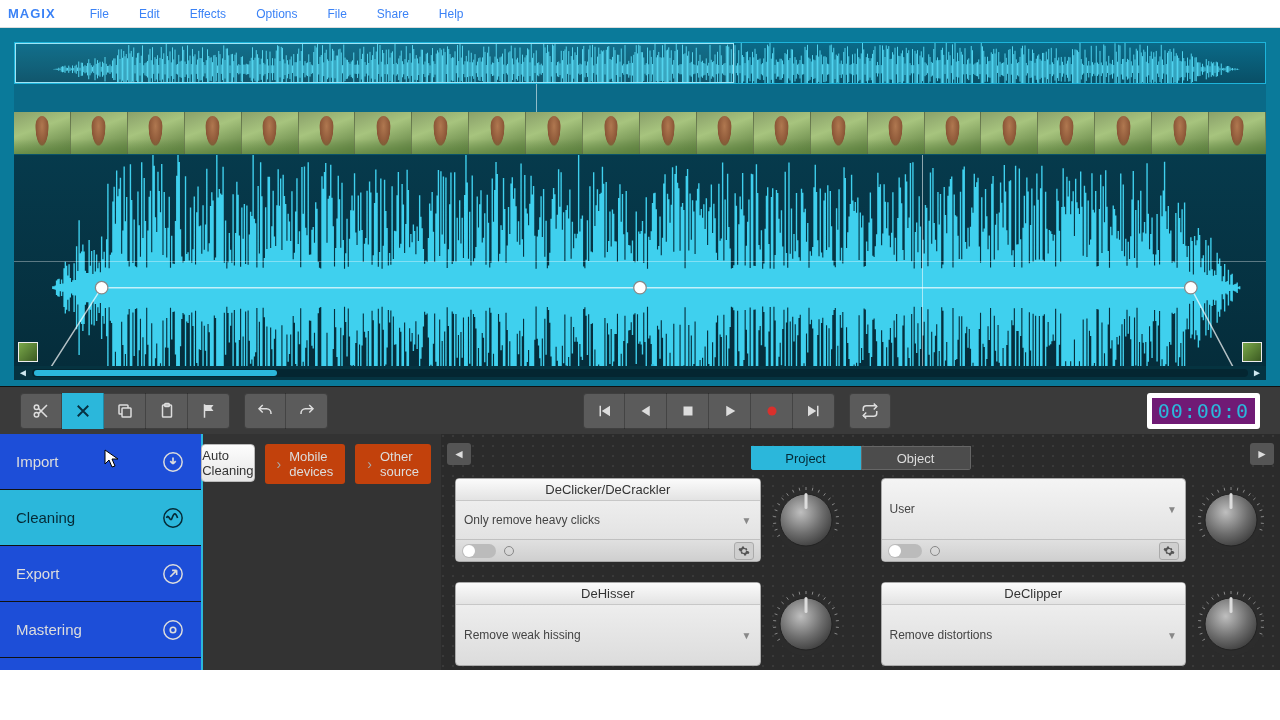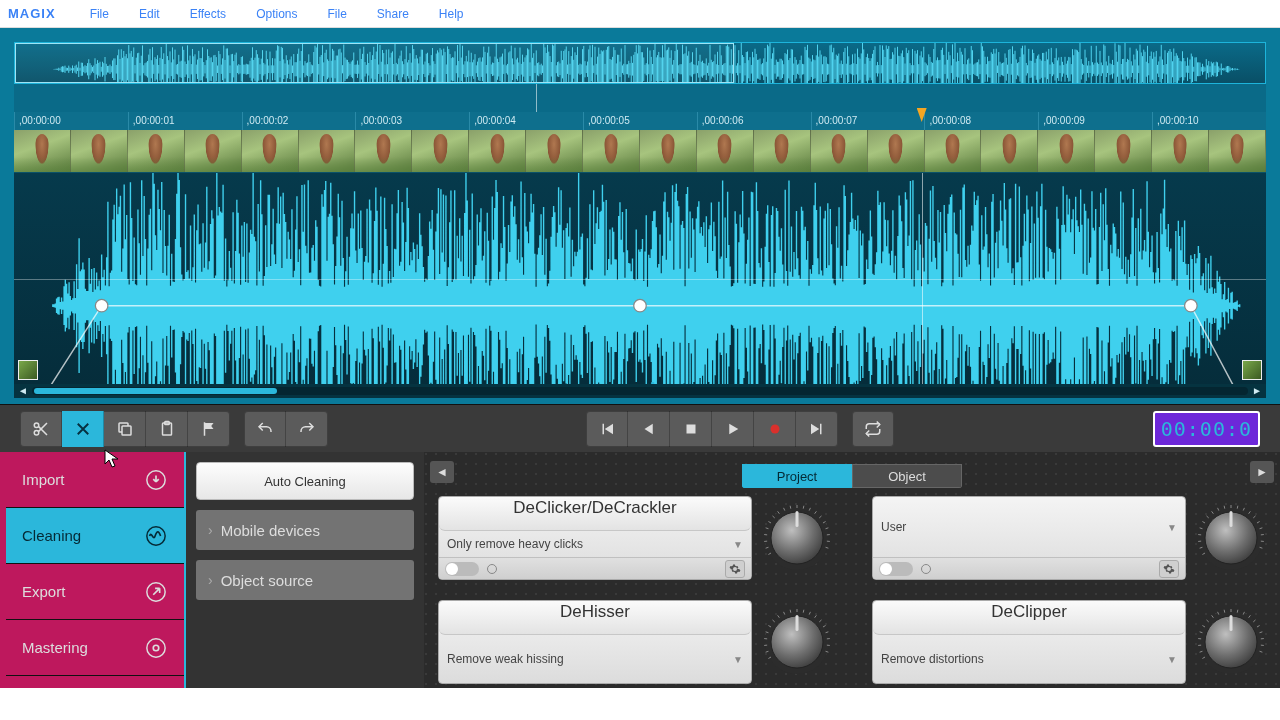--- a/index.html
+++ b/index.html
@@ -41,46 +41,46 @@
 .hscroll .thumb-bar { position: absolute; left: 2px; top: 1px; height: 6px; width: 20%; background: #2bb7db; border-radius: 3px; }
 
 
 .toolbar { height: 48px; background: #3a3a3a; display: flex; align-items: center; padding: 0 20px; gap: 14px; border-top: 1px solid #111; }
 .btn-group { display: flex; background: #5b5b5b; border-radius: 4px; overflow: hidden; box-shadow: inset 0 0 0 1px rgba(0,0,0,.3); }
 .tbtn { width: 42px; height: 36px; display: flex; align-items: center; justify-content: center; color: #ddd; cursor: pointer; border-right: 1px solid rgba(0,0,0,.25); }
 .tbtn:last-child { border-right: none; }
 .tbtn.active { background: #2bb7db; color: #063040; }
 .tbtn svg { width: 18px; height: 18px; }
 .toolbar .spacer { flex: 1; }
-.clock { height: 36px; min-width: 88px; background: #6d28d9; color: #2bb7db; font-family: "Consolas", monospace; font-size: 20px; display: flex; align-items: center; justify-content: flex-end; padding: 0 6px; border: 2px solid #ffffff; border-radius: 3px; letter-spacing: 1px;}
+.clock { height: 36px; min-width: 88px; background: #701a75; color: #2bb7db; font-family: "Consolas", monospace; font-size: 20px; display: flex; align-items: center; justify-content: flex-end; padding: 0 6px; border: 5px solid #ffffff; border-radius: 3px; letter-spacing: 1px;}
 
 
 .lower { display: flex; height: 236px; background: #2a2a2a; }
-.sidebar { width: 186px; background: #be185d; border-right: 2px solid #2bb7db; padding-left: 6px; }
+.sidebar { width: 203px; background: #1d4ed8; border-right: 2px solid #2bb7db; }
 .side-item { height: 56px; display: flex; align-items: center; justify-content: space-between; padding: 0 16px; color: #ddd; font-size: 15px; cursor: pointer; border-bottom: 1px solid #111; }
 .side-item.active { background: #2bb7db; color: #052a36; }
 .side-item .side-icon { width: 24px; height: 24px; display:flex; align-items:center; justify-content:center;}
 .side-item .side-icon svg { width: 22px; height: 22px; stroke: currentColor; }
 
-.options-col { width: 238px; background: #333; padding: 10px; display: flex; flex-direction: column; gap: 10px;}
+.options-col { width: 238px; background: #333; padding: 10px; display: flex; flex-direction: row; gap: 10px; justify-content: flex-end;}
 .auto-btn { height: 38px; background: linear-gradient(#fdfdfd,#e7e7e7); border: 1px solid #bbb; border-radius: 4px; display: flex; align-items:center; justify-content:center; font-size: 13px; color:#333; cursor:pointer;}
-.opt-row { height: 40px; background: #737373; border-radius: 3px; display:flex; align-items:center; padding: 0 12px; color:#ddd; font-size: 15px; cursor:pointer;}
+.opt-row { height: 40px; background: #c2410c; border-radius: 3px; display:flex; align-items:center; padding: 0 12px; color:#ddd; font-size: 13px; cursor:pointer;}
 .opt-row::before { content:"›"; margin-right: 8px; color:#aaa; font-size: 14px;}
 
 .effects-area { flex: 1; background: #2b2b2b; position: relative; padding: 6px 6px 0 6px; overflow: hidden; background-image: radial-gradient(circle at 2px 2px, #3a3a3a 1px, transparent 1px); background-size: 10px 10px;}
 .eff-header { height: 28px; display: flex; align-items: center; justify-content: space-between; margin-bottom: 10px;}
 .arrow-btn { width: 24px; height: 22px; background: #555; color:#ddd; display:flex; align-items:center; justify-content:center; border-radius:3px; cursor:pointer; font-size: 12px;}
 .seg { display: flex; border-radius: 3px; overflow: hidden; margin: 0 auto;}
 .seg .seg-btn { width: 110px; height: 24px; display:flex; align-items:center; justify-content:center; font-size:13px; cursor:pointer; border:1px solid #666; background:#4c4c4c; color:#ddd;margin-top:8px;}
 .seg .seg-btn.active { background:#2bb7db; color:#052a36; border-color:#2bb7db;}
 
 .eff-grid { display: grid; grid-template-columns: 1fr 1fr; gap: 20px 40px; padding: 0 8px;}
 .eff-card { display: flex; align-items: stretch; gap: 10px; }
 .eff-panel { flex:1; background: linear-gradient(#f4f4f4,#dcdcdc); border:1px solid #aaa; border-radius:4px; display:flex; flex-direction:column; overflow:hidden; min-height: 84px;}
-.eff-title { height: 34px; text-align:center; font-size:17px; color:#333; background: linear-gradient(#fbfbfb,#e3e3e3); border-bottom:1px solid #c7c7c7; line-height:22px;border-radius:6px;}
+.eff-title { height: 22px; text-align:center; font-size:13px; color:#333; background: linear-gradient(#fbfbfb,#e3e3e3); border-bottom:1px solid #c7c7c7; line-height:22px;}
 .eff-body { flex:1; display:flex; align-items:center; justify-content:space-between; padding: 4px 8px; font-size:12px; color:#444; cursor:pointer;}
 .eff-body .dd { color:#888; font-size: 10px;}
 .eff-foot { height: 22px; background: linear-gradient(#e0e0e0,#cfcfcf); border-top:1px solid #c0c0c0; display:flex; align-items:center; justify-content:space-between; padding: 0 6px;}
 .eff-foot .toggle { width: 34px; height: 14px; background:#bbb; border-radius:7px; position:relative;}
 .eff-foot .toggle::after { content:""; position:absolute; left:1px; top:1px; width:12px; height:12px; background:#fff; border-radius:50%;}
 .eff-foot .bypass { width:10px; height:10px; border:1.5px solid #888; border-radius:50%;}
 .eff-foot .gear { width:20px; height:18px; background:#cfcfcf; border:1px solid #aaa; border-radius:3px; display:flex; align-items:center; justify-content:center; font-size:11px; color:#555; cursor:pointer;}
 .knob { width: 70px; height: 70px; align-self:center; }
 
 .cursor { position: absolute; width: 16px; height: 20px; pointer-events: none; z-index: 50;}
@@ -105,34 +105,20 @@
     <svg viewBox="0 0 1000 42" preserveAspectRatio="none" id="ov-svg">
         <path d="M0 21L0 21M1 21L1 21M2 21L2 21M3 21L3 21M4 21L4 21M5 21L5 21M6 21L6 21M7 21L7 21M8 21L8 21M9 21L9 21M10 21L10 21M11 21L11 21M12 21L12 21M13 21L13 21M14 21L14 21M15 21L15 21M16 21L16 21M17 21L17 21M18 21L18 21M19 21L19 21M20 21L20 21M21 21L21 21M22 21L22 21M23 21L23 21M24 21L24 21M25 21L25 21M26 21L26 21M27 21L27 21M28 21L28 21M29 21L29 21M30 21L30 21M31 20.85341622873025L31 21.14658377126975M32 20.706502834834872L32 21.293497165165128M33 20.549475369849688L33 21.450524630150312M34 20.600290475644467L34 21.399709524355533M35 19.79014415493832L35 22.20985584506168M36 20.391098745554668L36 21.608901254445332M37 19.028730332030243L37 22.971269667969757M38 18.552603708326565L38 23.447396291673435M39 18.809074007231636L39 23.190925992768364M40 18.10089737277892L40 23.89910262722108M41 19.734111744625636L41 22.265888255374364M42 19.94126895100679L42 22.05873104899321M43 18.1010664395397L43 23.8989335604603M44 19.59183416861901L44 22.40816583138099M45 20.245171698651635L45 21.754828301348365M46 17.945818348613574L46 24.054181651386426M47 19.943876701589026L47 22.056123298410974M48 18.268004635797233L48 23.731995364202767M49 17.36290831151488L49 24.63709168848512M50 19.623457354922763L50 22.376542645077237M51 14.80520092269478L51 27.19479907730522M52 19.85294913841493L52 22.14705086158507M53 15.71057091221018L53 26.28942908778982M54 15.848381247939578L54 26.151618752060422M55 18.708473340746096L55 23.291526659253904M56 17.76251355622388L56 24.23748644377612M57 18.374135612212427L57 23.625864387787573M58 16.076168987925854L58 25.923831012074146M59 12.987000472240258L59 29.012999527759742M60 16.113787513062444L60 25.886212486937556M61 17.782748870152304L61 24.217251129847696M62 19.149768786804007L62 22.850231213195993M63 17.971438837208808L63 24.028561162791192M64 12.224805901867473L64 29.775194098132527M65 16.690996470345276L65 25.309003529654724M66 13.693149806109682L66 28.30685019389032M67 15.94207385328952L67 26.05792614671048M68 14.990489828513077L68 27.009510171486923M69 19.032650064064885L69 22.967349935935115M70 14.985165836482798L70 27.0148341635172M71 16.128791367695506L71 25.871208632304494M72 11.203279997316931L72 30.796720002683067M73 16.661880790845316L73 25.338119209154684M74 18.360585305376333L74 23.639414694623667M75 18.256280168511374L75 23.743719831488626M76 17.242400025573875L76 24.757599974426125M77 18.519700200836198L77 23.480299799163802M78 13.946381758236967L78 28.053618241763033M79 12.341377044613294L79 29.658622955386704M80 12.343818971884046L80 29.656181028115952M81 17.538013397982212L81 24.461986602017788M82 9.80980250125365L82 32.19019749874635M83 5.173905772694109L83 36.82609422730589M84 12.77011606527045L84 29.22988393472955M85 4.9766906227857675L85 37.02330937721423M86 11.818757826473822L86 30.18124217352618M87 6.352022168507318L87 35.64797783149268M88 10.659317615834016L88 31.340682384165984M89 8.814433730209473L89 33.18556626979053M90 12.170568011800619L90 29.82943198819938M91 1.6487280408651657L91 40.351271959134834M92 8.276527610847596L92 33.723472389152406M93 6.32831863113587L93 35.67168136886413M94 11.080674628309447L94 30.919325371690555M95 3.594706294409029L95 38.40529370559097M96 17.646716257696173L96 24.353283742303827M97 11.707053089660652L97 30.292946910339346M98 8.149645550169431L98 33.85035444983057M99 7.7968452748342685L99 34.20315472516573M100 15.913196851585075L100 26.086803148414923M101 10.171235853695835L101 31.828764146304167M102 1.9373513160414575L102 40.06264868395854M103 17.788979576496395L103 24.211020423503605M104 16.13114267520474L104 25.86885732479526M105 15.457698387443461L105 26.54230161255654M106 14.379013193968309L106 27.62098680603169M107 9.293697904323658L107 32.70630209567634M108 4.693160822528956L108 37.30683917747105M109 13.769304730578899L109 28.2306952694211M110 3.34573155932242L110 38.65426844067758M111 17.319056476298265L111 24.680943523701735M112 11.391697726567616L112 30.608302273432386M113 12.820688266600046L113 29.179311733399956M114 9.776857373321766L114 32.22314262667823M115 17.564436799655923L115 24.435563200344077M116 11.893946200922823L116 30.106053799077177M117 3.216023522319581L117 38.78397647768042M118 12.772466292064308L118 29.22753370793569M119 8.233287535873254L119 33.76671246412675M120 16.844980579074885L120 25.155019420925115M121 -5.788765153623519L121 47.788765153623515M122 10.453952257564872L122 31.546047742435128M123 13.755849912337649L123 28.24415008766235M124 6.695130303568311L124 35.30486969643169M125 15.499120105701401L125 26.5008798942986M126 3.500521788599194L126 38.499478211400806M127 13.149232351110665L127 28.850767648889335M128 5.265804327586002L128 36.734195672413996M129 17.307666085543993L129 24.692333914456007M130 16.76390498708997L130 25.23609501291003M131 9.499298601608988L131 32.500701398391016M132 14.824930571653379L132 27.17506942834662M133 14.137677137958079L133 27.86232286204192M134 2.786256635948277L134 39.21374336405172M135 5.521936477189135L135 36.478063522810864M136 14.821333085731524L136 27.178666914268476M137 16.78980084328205L137 25.21019915671795M138 1.8902949710583847L138 40.10970502894162M139 13.937333207250239L139 28.06266679274976M140 10.093508753073191L140 31.90649124692681M141 16.884837568245636L141 25.115162431754364M142 4.7792481942878275L142 37.22075180571217M143 10.628028633853312L143 31.37197136614669M144 9.085830785064585L144 32.91416921493541M145 17.297505229918134L145 24.702494770081866M146 13.223742505522685L146 28.776257494477314M147 6.262725645115031L147 35.73727435488497M148 12.003640517604529L148 29.99635948239547M149 12.153865094972547L149 29.846134905027455M150 3.4698859316647734L150 38.53011406833522M151 15.240569095541188L151 26.75943090445881M152 17.653541425170594L152 24.346458574829406M153 13.72698506870183L153 28.27301493129817M154 5.020741983836103L154 36.9792580161639M155 10.38943475264976L155 31.610565247350237M156 11.780196282607447L156 30.21980371739255M157 11.425899369395625L157 30.574100630604377M158 15.316324598583858L158 26.683675401416142M159 9.852835620383855L159 32.14716437961614M160 9.534260117157643L160 32.46573988284236M161 11.275412671555307L161 30.72458732844469M162 18.00733863251181L162 23.99266136748819M163 6.365984115182551L163 35.63401588481745M164 8.90615593576326L164 33.09384406423674M165 17.284756843642306L165 24.715243156357694M166 12.304380999692661L166 29.69561900030734M167 1.9084116876665398L167 40.09158831233346M168 13.560039018347716L168 28.439960981652284M169 4.455489369185365L169 37.544510630814635M170 4.3140774132028525L170 37.68592258679715M171 9.839425122143084L171 32.16057487785692M172 17.907662720336187L172 24.092337279663813M173 8.98417098084474L173 33.01582901915526M174 8.697690923372532L174 33.302309076627466M175 14.481558719760624L175 27.518441280239376M176 9.361224747875509L176 32.63877525212449M177 7.704957129914348L177 34.29504287008565M178 17.944923691839016L178 24.055076308160984M179 16.906405040921996L179 25.093594959078004M180 17.600357920199208L180 24.399642079800792M181 11.18057860402809L181 30.819421395971908M182 10.613519091570081L182 31.386480908429917M183 17.27323873094748L183 24.72676126905252M184 17.353946970255322L184 24.646053029744678M185 16.60393083667691L185 25.39606916332309M186 17.01482776002901L186 24.98517223997099M187 17.136047030087965L187 24.863952969912035M188 14.27086263365404L188 27.72913736634596M189 11.826502964802208L189 30.17349703519779M190 3.4187930543750156L190 38.581206945624984M191 13.557576560671219L191 28.44242343932878M192 11.742372666095523L192 30.257627333904477M193 5.703723639186077L193 36.29627636081392M194 8.989562510968065L194 33.010437489031936M195 11.820213538740097L195 30.1797864612599M196 17.078165599175918L196 24.921834400824082M197 12.527204390244513L197 29.472795609755487M198 5.729166762075726L198 36.27083323792427M199 15.895333522268777L199 26.10466647773122M200 17.121633515249762L200 24.878366484750238M201 6.1970480124674765L201 35.80295198753252M202 12.894905658272448L202 29.10509434172755M203 18.007481688762624L203 23.992518311237376M204 6.846380527841976L204 35.15361947215803M205 17.837851337400643L205 24.162148662599357M206 12.12146263610475L206 29.878537363895248M207 17.924362968843923L207 24.075637031156077M208 12.366913282999324L208 29.633086717000676M209 6.020100095537906L209 35.979899904462094M210 1.7960871523729907L210 40.20391284762701M211 2.5648573333243263L211 39.435142666675674M212 14.439540428347465L212 27.560459571652537M213 3.0928416457747723L213 38.90715835422523M214 3.9119138887279163L214 38.088086111272084M215 13.1299608748149L215 28.8700391251851M216 16.31279752764177L216 25.68720247235823M217 9.78797116391525L217 32.21202883608475M218 13.75516317823244L218 28.24483682176756M219 17.250077311392364L219 24.749922688607636M220 13.184470454530622L220 28.815529545469378M221 10.76717075589306L221 31.232829244106938M222 17.99564797667468L222 24.00435202332532M223 8.84832193297246L223 33.15167806702754M224 15.34816660857657L224 26.65183339142343M225 15.354696951421664L225 26.645303048578334M226 8.637741661888949L226 33.36225833811105M227 4.4687686029303855L227 37.53123139706962M228 14.227872232905778L228 27.772127767094222M229 6.412873928512614L229 35.58712607148739M230 0.5769714635091177L230 41.42302853649088M231 17.914938516781838L231 24.085061483218162M232 14.547316931192846L232 27.452683068807154M233 16.10476544503171L233 25.89523455496829M234 15.54486556718976L234 26.45513443281024M235 9.070020016277438L235 32.92997998372256M236 15.15882338411231L236 26.84117661588769M237 17.238434698558887L237 24.761565301441113M238 17.8345131387576L238 24.1654868612424M239 7.22498928832778L239 34.77501071167222M240 2.159875948446061L240 39.84012405155394M241 3.583418914799502L241 38.4165810852005M242 -0.9967189238828702L242 42.99671892388287M243 16.812189493311898L243 25.187810506688102M244 11.029904471335673L244 30.970095528664327M245 9.602636708677073L245 32.397363291322925M246 1.7489357780789945L246 40.251064221921006M247 15.512001845598139L247 26.48799815440186M248 7.85346513435244L248 34.14653486564756M249 5.381221128278414L249 36.61877887172159M250 13.05255718478005L250 28.94744281521995M251 14.28405515563059L251 27.71594484436941M252 -9.169208976470344L252 51.169208976470344M253 14.218118920044198L253 27.781881079955802M254 4.724967429959044L254 37.275032570040956M255 6.131285986984134L255 35.86871401301587M256 13.751591748355075L256 28.248408251644925M257 10.04925351191486L257 31.95074648808514M258 10.000491178809675L258 31.999508821190325M259 5.113964147054206L259 36.886035852945795M260 4.5886834745351095L260 37.41131652546489M261 7.605788745688638L261 34.39421125431136M262 17.72228556663864L262 24.27771443336136M263 1.2419592683458909L263 40.758040731654106M264 11.666567296141189L264 30.33343270385881M265 13.216261107077685L265 28.783738892922315M266 13.509632417777883L266 28.490367582222117M267 15.318425404648652L267 26.68157459535135M268 16.586784504145896L268 25.413215495854104M269 14.832764702600256L269 27.167235297399742M270 13.836840946517015L270 28.163159053482985M271 7.59396839837223L271 34.406031601627774M272 17.4677341821583L272 24.5322658178417M273 17.215027350321474L273 24.784972649678526M274 14.028872224830693L274 27.971127775169307M275 17.387884398761624L275 24.612115601238376M276 4.482582993736898L276 37.5174170062631M277 12.79363906084837L277 29.20636093915163M278 8.656856009792493L278 33.34314399020751M279 3.008017591528297L279 38.9919824084717M280 15.240195942996516L280 26.759804057003485M281 17.508064486477014L281 24.491935513522986M282 8.573081790440927L282 33.426918209559076M283 15.994358888083212L283 26.005641111916788M284 7.079202152691902L284 34.920797847308094M285 13.599447476534053L285 28.400552523465947M286 9.7394853246118L286 32.2605146753882M287 3.0858689672146014L287 38.9141310327854M288 12.911810360415375L288 29.088189639584627M289 6.836941167728815L289 35.16305883227118M290 -10.182073841226394L290 52.1820738412264M291 17.20326326861833L291 24.79673673138167M292 1.5536338998329597L292 40.44636610016704M293 14.995100656602908L293 27.004899343397092M294 5.6111488413933905L294 36.38885115860661M295 8.049639433346252L295 33.95036056665375M296 17.19436716032143L296 24.80563283967857M297 5.321863885456825L297 36.67813611454318M298 16.937175548399207L298 25.062824451600793M299 5.1494365395971755L299 36.850563460402824M300 11.628585883333585L300 30.371414116666415M301 7.801216158009671L301 34.19878384199033M302 6.687211137715385L302 35.31278886228461M303 16.768970220460755L303 25.231029779539245M304 0.11796936228472887L304 41.882030637715275M305 15.864662991081023L305 26.135337008918977M306 16.931577718881897L306 25.068422281118103M307 12.344472819492522L307 29.655527180507477M308 10.13533216377142L308 31.86466783622858M309 6.065439820615817L309 35.934560179384185M310 14.570088081429454L310 27.429911918570546M311 16.958007705224052L311 25.041992294775948M312 12.88773875380046L312 29.112261246199537M313 2.517840634868339L313 39.482159365131665M314 15.53517456346895L314 26.46482543653105M315 13.570341611090555L315 28.429658388909445M316 8.175318943744182L316 33.82468105625582M317 15.684267980165853L317 26.315732019834147M318 1.6545383466954746L318 40.345461653304525M319 4.78299595745624L319 37.21700404254376M320 12.532883296147064L320 29.467116703852938M321 9.671366467292774L321 32.32863353270723M322 12.355475615881975L322 29.644524384118025M323 16.342837666266753L323 25.657162333733247M324 10.943553823010227L324 31.056446176989773M325 5.287209186037179L325 36.71279081396282M326 5.4025810571791695L326 36.59741894282083M327 17.17961587740191L327 24.82038412259809M328 14.833663416163123L328 27.166336583836877M329 8.568294205787945L329 33.43170579421206M330 7.797349629548538L330 34.202650370451465M331 16.121015424543494L331 25.878984575456506M332 17.869192641709276L332 24.130807358290724M333 9.657887725445942L333 32.342112274554054M334 4.020480442391634L334 37.97951955760837M335 14.586425219586719L335 27.41357478041328M336 16.68872333814089L336 25.31127666185911M337 8.47970568920395L337 33.52029431079605M338 5.893812822077447L338 36.10618717792255M339 7.513507998551583L339 34.48649200144842M340 4.142926991774168L340 37.85707300822583M341 5.352257166706851L341 36.64774283329315M342 9.906904818306009L342 32.09309518169399M343 4.4953180537651996L343 37.5046819462348M344 7.253071549543842L344 34.74692845045616M345 17.167733184861827L345 24.832266815138173M346 2.689589085498273L346 39.31041091450173M347 4.83365590800549L347 37.16634409199451M348 8.852420605777588L348 33.14757939422241M349 12.088722482565418L349 29.911277517434584M350 11.320732532246497L350 30.679267467753505M351 11.656172828859763L351 30.343827171140237M352 6.668268818216431L352 35.33173118178357M353 17.800675876834774L353 24.199324123165226M354 1.6072923878880516L354 40.39270761211195M355 14.406360950141014L355 27.593639049858986M356 -3.811970149016137L356 45.81197014901613M357 11.649843838833094L357 30.350156161166908M358 2.140149822430814L358 39.859850177569186M359 17.203637345595357L359 24.796362654404643M360 14.618393798898285L360 27.381606201101715M361 10.313610967066625L361 31.686389032933377M362 14.77215968494967L362 27.22784031505033M363 5.999509763494357L363 36.00049023650564M364 15.345701365728623L364 26.654298634271377M365 7.806595113587809L365 34.19340488641219M366 15.432403445597572L366 26.567596554402428M367 13.318506633895195L367 28.681493366104803M368 8.908120477495679L368 33.09187952250432M369 17.85666859367471L369 24.14333140632529M370 14.8882456880004L370 27.1117543119996M371 12.13700321240082L371 29.86299678759918M372 11.552466443698684L372 30.447533556301316M373 14.862519309234813L373 27.137480690765187M374 11.51402586225004L374 30.48597413774996M375 2.8844393715406262L375 39.11556062845938M376 7.1331363340345L376 34.8668636659655M377 17.571433232118967L377 24.428566767881033M378 7.740826199804911L378 34.259173800195086M379 2.8792852051264397L379 39.120714794873564M380 10.734074958958578L380 31.26592504104142M381 17.1438513055378L381 24.8561486944622M382 15.593670429993645L382 26.406329570006356M383 15.968894259895325L383 26.031105740104675M384 10.878630437239725L384 31.121369562760275M385 -9.715786473380302L385 51.715786473380305M386 12.570417172314286L386 29.429582827685714M387 15.214171112805442L387 26.78582888719456M388 11.535522758450595L388 30.464477241549403M389 10.808142489479257L389 31.19185751052074M390 8.44809168212476L390 33.55190831787524M391 17.27177311166183L391 24.72822688833817M392 4.681005351167158L392 37.31899464883284M393 17.84590446983727L393 24.15409553016273M394 16.721545108932872L394 25.278454891067128M395 7.5283937939285295L395 34.47160620607147M396 6.6151914812520545L396 35.384808518747946M397 2.055784804937602L397 39.9442151950624M398 12.347847535322005L398 29.652152464677997M399 17.131852702171926L399 24.868147297828074M400 3.8064196225455333L400 38.19358037745447M401 13.149515623764426L401 28.850484376235574M402 11.845811252191693L402 30.154188747808305M403 15.55418485420266L403 26.44581514579734M404 3.6269187170733517L404 38.37308128292665M405 16.69469559077275L405 25.30530440922725M406 9.329923292326118L406 32.670076707673886M407 15.076280583789245L407 26.923719416210755M408 11.51432874961801L408 30.48567125038199M409 9.803319274002696L409 32.196680725997304M410 4.270885751558904L410 37.72911424844109M411 5.180633577284732L411 36.81936642271527M412 15.480986921475065L412 26.519013078524935M413 -10.495299287304988L413 52.49529928730499M414 11.833239997075902L414 30.1667600029241M415 8.149812310342382L415 33.850187689657616M416 17.989783315962903L416 24.010216684037097M417 5.933496063953369L417 36.06650393604663M418 16.072024236571426L418 25.927975763428574M419 15.423714150865926L419 26.576285849134074M420 17.461242252922638L420 24.538757747077362M421 16.52989579663821L421 25.47010420336179M422 17.955691900893264L422 24.044308099106736M423 -0.7377297563945184L423 42.737729756394515M424 3.5140114209407756L424 38.485988579059224M425 7.977705414554595L425 34.02229458544541M426 1.5127062283586987L426 40.487293771641305M427 6.918230763080301L427 35.0817692369197M428 10.456774944978264L428 31.543225055021736M429 15.177467164636196L429 26.822532835363802M430 1.236492495612449L430 40.76350750438755M431 2.1008668203536445L431 39.899133179646356M432 -5.741813804739053L432 47.74181380473905M433 17.82759352671897L433 24.17240647328103M434 15.25536143795442L434 26.74463856204558M435 14.772386539797399L435 27.2276134602026M436 16.301681376476097L436 25.698318623523903M437 6.24362182740936L437 35.756378172590644M438 13.675328914398973L438 28.324671085601025M439 6.407679949455508L439 35.592320050544494M440 5.134008820287498L440 36.8659911797125M441 2.799343848062499L441 39.2006561519375M442 17.255514884737032L442 24.744485115262968M443 6.485878948187439L443 35.51412105181256M444 16.608927212173302L444 25.391072787826698M445 10.447521894215514L445 31.552478105784488M446 3.44215493089823L446 38.557845069101774M447 13.44175366733856L447 28.55824633266144M448 7.467519329348939L448 34.53248067065106M449 9.604565484517625L449 32.39543451548238M450 3.0856854655178267L450 38.91431453448217M451 17.488708244152363L451 24.511291755847637M452 16.500016283018326L452 25.499983716981674M453 17.095629628612237L453 24.904370371387763M454 4.90332902160457L454 37.09667097839543M455 2.3373413024907492L455 39.66265869750925M456 14.530543622774111L456 27.46945637722589M457 17.9805160100938L457 24.0194839899062M458 14.87084411849882L458 27.12915588150118M459 5.12106042945428L459 36.87893957054572M460 1.8727340803980752L460 40.127265919601925M461 11.394283278796326L461 30.605716721203674M462 1.4653661248127818L462 40.53463387518722M463 17.904356424842724L463 24.095643575157276M464 3.02363207930588L464 38.976367920694116M465 16.650543559430275L465 25.349456440569725M466 10.9012145812955L466 31.0987854187045M467 3.6449285785414105L467 38.35507142145859M468 8.714473949842958L468 33.285526050157046M469 5.869848493426618L469 36.130151506573384M470 6.732642860163526L470 35.26735713983648M471 5.867398968548692L471 36.13260103145131M472 16.73965037533943L472 25.26034962466057M473 5.443335911066548L473 36.55666408893345M474 3.054849790473064L474 38.945150209526936M475 2.4893509069012154L475 39.510649093098785M476 12.791767437493919L476 29.208232562506083M477 13.412411349211471L477 28.58758865078853M478 11.110174200789999L478 30.88982579921M479 3.3671107601566916L479 38.63288923984331M480 5.700637176340699L480 36.2993628236593M481 16.326669083039352L481 25.673330916960648M482 9.364136844162736L482 32.635863155837264M483 9.48898103111646L483 32.51101896888354M484 14.878268108062528L484 27.121731891937472M485 4.403060937603829L485 37.596939062396174M486 17.905461282620447L486 24.094538717379553M487 16.63427046817985L487 25.36572953182015M488 1.6564125372843215L488 40.343587462715675M489 17.071294254045473L489 24.928705745954527M490 16.946756117439378L490 25.053243882560622M491 14.252054718078266L491 27.747945281921734M492 16.095128451737626L492 25.904871548262374M493 10.620228622135771L493 31.37977137786423M494 15.899422992060268L494 26.100577007939734M495 9.475434842490333L495 32.52456515750967M496 7.235373184116879L496 34.76462681588312M497 1.7457537938870047L497 40.254246206112995M498 8.322723288878393L498 33.67727671112161M499 1.3828219660032524L499 40.61717803399675M500 2.17848030859707L500 39.821519691402926M501 7.321249412053364L501 34.67875058794664M502 7.350631875618518L502 34.64936812438148M503 11.568039529119297L503 30.431960470880703M504 17.410420238413817L504 24.589579761586183M505 16.146253165108888L505 25.853746834891112M506 3.628010372075739L506 38.371989627924265M507 17.05907136266098L507 24.94092863733902M508 5.97943507169928L508 36.02056492830072M509 11.122917619157818L509 30.877082380842182M510 16.78660936646462L510 25.21339063353538M511 5.565593317141861L511 36.43440668285814M512 0.24223906555313945L512 41.757760934446864M513 11.484781905451525L513 30.515218094548473M514 9.714496682843464L514 32.28550331715654M515 7.141152926581293L515 34.85884707341871M516 11.3996057400332L516 30.600394259966798M517 11.698027988200245L517 30.301972011799755M518 1.751930455456698L518 40.2480695445433M519 11.47841392027774L519 30.521586079722262M520 -3.8649880215515395L520 45.86498802155154M521 5.890140167184654L521 36.109859832815346M522 5.329817240915219L522 36.67018275908478M523 3.4861174992910833L523 38.51388250070892M524 11.897530407581895L524 30.102469592418103M525 5.80121872207852L525 36.19878127792148M526 17.333008993234774L526 24.666991006765226M527 13.630721455257975L527 28.369278544742023M528 6.455617270453427L528 35.54438272954657M529 -1.332045977930136L529 43.332045977930136M530 5.404698942267334L530 36.59530105773267M531 17.78091432778843L531 24.21908567221157M532 16.989028123725756L532 25.010971876274244M533 16.946656422384347L533 25.053343577615653M534 1.3705921117347444L534 40.629407888265256M535 8.962270464069263L535 33.03772953593074M536 8.238602686934264L536 33.761397313065736M537 2.675372228694151L537 39.32462777130585M538 10.146413120402588L538 31.85358687959741M539 6.618467387407183L539 35.38153261259282M540 16.056662440764207L540 25.943337559235793M541 15.079053357518095L541 26.920946642481905M542 7.38457675536686L542 34.61542324463314M543 17.034516449599224L543 24.965483550400776M544 17.509655855365203L544 24.490344144634797M545 3.8073267032056037L545 38.192673296794396M546 17.88042247291266L546 24.11957752708734M547 14.327686591658011L547 27.67231340834199M548 9.405851992216352L548 32.594148007783645M549 15.07199419732012L549 26.92800580267988M550 14.156615972537212L550 27.84338402746279M551 15.999442935774235L551 26.000557064225767M552 16.528066018100095L552 25.471933981899905M553 12.303058180764998L553 29.696941819235M554 17.979701386626722L554 24.020298613373278M555 15.830584824173297L555 26.169415175826703M556 1.477016196662234L556 40.522983803337766M557 13.401221924889056L557 28.598778075110943M558 15.266784977323397L558 26.733215022676603M559 14.506793220598926L559 27.493206779401074M560 9.15876975916929L560 32.84123024083071M561 17.022184926319234L561 24.977815073680766M562 7.033754183579676L562 34.966245816420326M563 17.58260603416495L563 24.41739396583505M564 1.736581388477994L564 40.263418611522006M565 9.858900603329962L565 32.141099396670036M566 17.595395425792322L566 24.404604574207678M567 16.574721502387174L567 25.425278497612826M568 16.03414261213761L568 25.96585738786239M569 2.4563827719502953L569 39.543617228049705M570 1.3231582982921672L570 40.67684170170783M571 2.89695494514104L571 39.10304505485896M572 17.854057478262582L572 24.145942521737418M573 4.979319506370384L573 37.02068049362961M574 17.43042359037812L574 24.56957640962188M575 8.042952939867021L575 33.95704706013298M576 1.720854488620784L576 40.27914551137921M577 18.002600294048694L577 23.997399705951306M578 16.163147892297683L578 25.836852107702317M579 5.734955567603215L579 36.265044432396785M580 17.819007574282676L580 24.180992425717324M581 -7.844214769918814L581 49.844214769918814M582 9.638141934799473L582 32.36185806520053M583 11.190688388853783L583 30.809311611146217M584 16.07637546036411L584 25.92362453963589M585 7.221243710317271L585 34.77875628968273M586 6.758093701928923L586 35.24190629807108M587 13.771226043783688L587 28.228773956216312M588 11.322867077341325L588 30.677132922658675M589 17.528411256416284L589 24.471588743583716M590 7.082276006154268L590 34.91772399384573M591 11.45579106841333L591 30.54420893158667M592 4.60229050278528L592 37.39770949721472M593 8.738320137959724L593 33.261679862040275M594 13.524097623982943L594 28.475902376017057M595 13.296579500533316L595 28.703420499466684M596 12.461142389527705L596 29.538857610472295M597 16.997414961665374L597 25.002585038334626M598 16.106869007400512L598 25.893130992599488M599 12.326270706310826L599 29.673729293689174M600 4.0743297322652765L600 37.92567026773472M601 15.030437214793643L601 26.969562785206357M602 1.3713447780772938L602 40.628655221922706M603 2.5900072418249493L603 39.40999275817505M604 -8.617927363246686L604 50.617927363246686M605 12.530699262367284L605 29.469300737632715M606 8.196979255473249L606 33.80302074452675M607 3.6412906425256786L607 38.358709357474325M608 17.51233340306901L608 24.48766659693099M609 13.282792700915682L609 28.71720729908432M610 15.040811556302817L610 26.959188443697183M611 15.07779308089433L611 26.92220691910567M612 12.584658593041858L612 29.41534140695814M613 12.661963133830174L613 29.338036866169826M614 13.966542191659638L614 28.033457808340362M615 16.9849769946578L615 25.0150230053422M616 8.065181525750832L616 33.93481847424917M617 8.94690010714039L617 33.053099892859606M618 5.210927574276866L618 36.789072425723134M619 13.67436330818023L619 28.32563669181977M620 12.011968026096042L620 29.988031973903958M621 4.919532264044388L621 37.08046773595561M622 5.205968285641646L622 36.794031714358354M623 16.42860042612199L623 25.57139957387801M624 11.284421227644069L624 30.715578772355933M625 13.468821771175001L625 28.531178228825M626 17.31318586707573L626 24.68681413292427M627 16.52968055570044L627 25.47031944429956M628 13.590997471966528L628 28.409002528033472M629 10.0930331933083L629 31.9069668066917M630 16.699406103644815L630 25.300593896355185M631 16.97389162307458L631 25.02610837692542M632 3.0721048950801055L632 38.9278951049199M633 5.6686097464648295L633 36.33139025353517M634 1.5097014385321188L634 40.49029856146788M635 11.645925163785169L635 30.35407483621483M636 12.560239454635301L636 29.4397605453647M637 14.810149202971875L637 27.189850797028125M638 9.65227010024559L638 32.34772989975441M639 13.253218294401279L639 28.74678170559872M640 13.777949056260997L640 28.222050943739003M641 9.85060089051466L641 32.149399109485344M642 1.2281972964841827L642 40.77180270351582M643 10.904461624720204L643 31.095538375279794M644 5.896960607484022L644 36.10303939251598M645 9.305689928991724L645 32.694310071008275M646 16.981317915081824L646 25.018682084918176M647 10.751326410663914L647 31.248673589336086M648 10.591352057724635L648 31.408647942275365M649 11.340090145225453L649 30.659909854774547M650 16.583157404641547L650 25.416842595358453M651 16.95999624890048L651 25.04000375109952M652 1.8906685590781258L652 40.10933144092188M653 1.2702291113241735L653 40.72977088867583M654 7.414427560359897L654 34.5855724396401M655 3.841785856038925L655 38.158214143961075M656 13.227976063218335L656 28.772023936781665M657 9.292077068187893L657 32.70792293181211M658 10.241244652800951L658 31.75875534719905M659 8.424406747980184L659 33.575593252019814M660 16.446171524375362L660 25.553828475624638M661 14.027654871581525L661 27.972345128418475M662 16.874017752954376L662 25.125982247045624M663 7.1281892453558235L663 34.87181075464417M664 3.956933604819838L664 38.04306639518016M665 16.552670191593815L665 25.447329808406185M666 2.6697584642772547L666 39.33024153572275M667 10.65484614134086L667 31.34515385865914M668 17.595876273004674L668 24.404123726995326M669 16.947453922275557L669 25.052546077724443M670 9.072465402741287L670 32.92753459725871M671 16.231828419193487L671 25.768171580806513M672 8.478878405525306L672 33.52112159447469M673 16.798849999509947L673 25.201150000490053M674 4.456386709337984L674 37.543613290662016M675 11.312345297224798L675 30.687654702775202M676 12.519484725614344L676 29.480515274385656M677 8.327545566703316L677 33.672454433296686M678 -10.710927674974354L678 52.71092767497436M679 5.103318033392034L679 36.896681966607964M680 16.637338300523993L680 25.362661699476007M681 11.30593886625937L681 30.694061133740632M682 8.586286013786413L682 33.41371398621359M683 12.026683341884393L683 29.973316658115607M684 14.319847014163853L684 27.680152985836145M685 12.183020663766998L685 29.816979336233004M686 8.660809577552504L686 33.339190422447494M687 5.602181498306303L687 36.3978185016937M688 2.64637518606893L688 39.35362481393107M689 17.836020458908344L689 24.163979541091656M690 15.15155844280044L690 26.84844155719956M691 17.5877648059552L691 24.4122351940448M692 1.6586615005540004L692 40.341338499445996M693 17.698729018806354L693 24.301270981193646M694 1.9701972215762886L694 40.029802778423715M695 5.423226932636336L695 36.57677306736366M696 11.207377277171929L696 30.79262272282807M697 1.93268444685841L697 40.06731555314159M698 4.684223225043951L698 37.31577677495605M699 2.465645114585346L699 39.53435488541466M700 12.911237531287183L700 29.088762468712815M701 12.642262503011905L701 29.357737496988094M702 7.357422850531011L702 34.64257714946899M703 9.239848999767103L703 32.760151000232895M704 3.7686732250704793L704 38.23132677492952M705 16.92226646561187L705 25.07773353438813M706 3.021060539502791L706 38.97893946049721M707 10.23445723656993L707 31.76554276343007M708 10.52569812944451L708 31.47430187055549M709 8.286668415904577L709 33.71333158409542M710 5.9420581051971695L710 36.05794189480283M711 11.28513564022217L711 30.714864359777827M712 16.40638111143768L712 25.59361888856232M713 3.8552015594143896L713 38.14479844058561M714 8.070862182217613L714 33.92913781778239M715 5.820486087558981L715 36.17951391244102M716 16.135235514702927L716 25.864764485297073M717 17.686072424281317L717 24.313927575718683M718 4.830624709127125L718 37.16937529087288M719 17.72088588835652L719 24.27911411164348M720 6.222599356134374L720 35.777400643865626M721 8.511460835561357L721 33.48853916443864M722 5.675107557253302L722 36.3248924427467M723 16.90962176706825L723 25.09037823293175M724 10.054173572224114L724 31.945826427775884M725 6.642254284156824L725 35.35774571584318M726 11.504331745442634L726 30.495668254557366M727 2.960967770166924L727 39.039032229833076M728 15.445363609754867L728 26.554636390245133M729 16.452381452565874L729 25.547618547434126M730 17.796633420239413L730 24.203366579760587M731 9.05175625139073L731 32.94824374860927M732 11.16877948714114L732 30.83122051285886M733 15.091145641262603L733 26.908854358737397M734 15.871344265857257L734 26.128655734142743M735 4.777284982448609L735 37.222715017551394M736 -8.039985247420486L736 50.03998524742049M737 13.82466734542782L737 28.17533265457218M738 11.491603154998144L738 30.508396845001855M739 13.75694863366423L739 28.24305136633577M740 13.548830397541867L740 28.451169602458133M741 5.5356710610904045L741 36.464328938909595M742 3.763953300083706L742 38.236046699916294M743 9.50510096664448L743 32.49489903335552M744 17.259748066003056L744 24.740251933996944M745 -5.388553927949193L745 47.38855392794919M746 13.442730997097119L746 28.55726900290288M747 7.0277709488022975L747 34.9722290511977M748 9.798044107869039L748 32.20195589213096M749 17.899556881726635L749 24.100443118273365M750 1.085523067815945L750 40.91447693218406M751 12.730494559111447L751 29.26950544088855M752 -7.087296797264408L752 49.08729679726441M753 14.890675009908458L753 27.109324990091544M754 7.782552836096219L754 34.217447163903785M755 14.38920558419768L755 27.61079441580232M756 3.8767693070553904L756 38.12323069294461M757 7.015802221934511L757 34.98419777806549M758 9.284458206651323L758 32.71554179334868M759 16.884231483924456L759 25.115768516075544M760 4.132101041284976L760 37.867898958715024M761 17.072843745404025L761 24.927156254595975M762 13.359906744755925L762 28.640093255244075M763 12.298648273108116L763 29.701351726891886M764 16.419086638292374L764 25.580913361707626M765 2.380012634547697L765 39.6199873654523M766 5.789479703972393L766 36.21052029602761M767 17.205880963594097L767 24.794119036405903M768 16.363273291537368L768 25.636726708462632M769 15.5925856523694L769 26.4074143476306M770 15.320772916237999L770 26.679227083762M771 13.122587719229674L771 28.877412280770326M772 17.105917575875853L772 24.894082424124147M773 -8.666230639488674L773 50.666230639488674M774 2.668170322066228L774 39.33182967793377M775 6.249527408812385L775 35.750472591187616M776 10.97380441983021L776 31.02619558016979M777 16.871486311645683L777 25.128513688354317M778 11.008647974091101L778 30.9913520259089M779 14.556612797312468L779 27.443387202687532M780 14.230285117630302L780 27.769714882369698M781 7.477288118205472L781 34.52271188179453M782 8.787119517825344L782 33.212880482174654M783 4.717285419704712L783 37.28271458029529M784 8.348955756820331L784 33.65104424317967M785 4.543005053572674L785 37.45699494642733M786 18.00652165049942L786 23.99347834950058M787 7.2256702702565345L787 34.774329729743464M788 15.034995874801693L788 26.965004125198305M789 16.406490741592016L789 25.593509258407984M790 15.937657975942816L790 26.062342024057184M791 15.457454267790094L791 26.542545732209906M792 8.339660051827911L792 33.66033994817209M793 11.840274642269089L793 30.159725357730913M794 17.336957659689883L794 24.663042340310117M795 5.46907867111835L795 36.53092132888165M796 4.861642311958189L796 37.13835768804181M797 16.60775821630925L797 25.39224178369075M798 2.63713780534977L798 39.36286219465023M799 8.895512967635314L799 33.10448703236469M800 6.208695446787219L800 35.79130455321278M801 13.092785398006189L801 28.90721460199381M802 16.09398618658907L802 25.90601381341093M803 15.269887304222724L803 26.730112695777276M804 11.091433045749964L804 30.908566954250034M805 4.172688296365049L805 37.82731170363495M806 2.1818285577694034L806 39.81817144223059M807 9.121503484136108L807 32.878496515863894M808 1.9556424269881596L808 40.04435757301184M809 15.957062924038778L809 26.04293707596122M810 17.7573946447841L810 24.2426053552159M811 4.682256767872836L811 37.317743232127164M812 14.071290416419354L812 27.92870958358065M813 14.353435062068698L813 27.646564937931302M814 5.22296971441085L814 36.77703028558915M815 8.002812244850894L815 33.997187755149106M816 15.832125990962957L816 26.167874009037043M817 12.559686360093703L817 29.440313639906297M818 10.140081586238212L818 31.85991841376179M819 9.107824704499702L819 32.892175295500294M820 12.996995343300068L820 29.003004656699932M821 14.135526696482788L821 27.86447330351721M822 7.944374626132232L822 34.05562537386777M823 7.91303049765561L823 34.08696950234439M824 14.444288049934537L824 27.555711950065465M825 6.934335189879272L825 35.06566481012073M826 13.093495462962991L826 28.90650453703701M827 4.74800730852429L827 37.25199269147571M828 17.205226724510872L828 24.794773275489128M829 3.8820241622055995L829 38.117975837794404M830 15.44609675246379L830 26.553903247536212M831 16.833053082685318L831 25.166946917314682M832 11.93394227694514L832 30.06605772305486M833 4.223879222137807L833 37.77612077786219M834 13.87689193931094L834 28.12310806068906M835 11.579524780798186L835 30.420475219201812M836 17.916355652114646L836 24.083644347885354M837 11.1388775950068L837 30.8611224049932M838 15.021078163700679L838 26.97892183629932M839 17.54247080937476L839 24.45752919062524M840 11.052684698309502L840 30.947315301690498M841 16.523435423708555L841 25.476564576291445M842 14.139961679903816L842 27.860038320096184M843 11.13243324918002L843 30.867566750819982M844 11.488268527665316L844 30.511731472334684M845 16.871891429818852L845 25.128108570181148M846 4.927543146541161L846 37.07245685345884M847 9.773576301458858L847 32.22642369854114M848 5.138265169246365L848 36.86173483075363M849 5.4024045630481545L849 36.59759543695185M850 5.938563563781207L850 36.06143643621879M851 7.231117768341946L851 34.768882231658054M852 -2.9011532188768605L852 44.90115321887686M853 12.835062900967161L853 29.16493709903284M854 16.58443780108938L854 25.41556219891062M855 17.61111507554812L855 24.38888492445188M856 5.298350575646765L856 36.701649424353235M857 11.62873670661626L857 30.37126329338374M858 17.990784749174995L858 24.009215250825005M859 14.419875053331868L859 27.580124946668132M860 17.980473274899932L860 24.019526725100068M861 2.255262839867953L861 39.74473716013205M862 15.359746182848998L862 26.640253817151002M863 17.276899825358587L863 24.723100174641413M864 15.792507554176407L864 26.207492445823593M865 2.2500599682099036L865 39.749940031790096M866 15.650861201927624L866 26.349138798072374M867 16.807268121118618L867 25.192731878881382M868 6.292756235808534L868 35.70724376419147M869 15.566033957835927L869 26.433966042164073M870 17.726988598884503L870 24.273011401115497M871 1.1635000210984785L871 40.83649997890152M872 2.2298021569283932L872 39.77019784307161M873 14.782858724894556L873 27.217141275105444M874 17.98637865122976L874 24.01362134877024M875 10.276107208052638L875 31.723892791947364M876 16.279398906421275L876 25.720601093578725M877 16.945858784116368L877 25.054141215883632M878 13.514640821275503L878 28.485359178724497M879 17.597718319421602L879 24.402281680578398M880 0.1951284535654345L880 41.80487154643457M881 6.949406777744349L881 35.05059322225565M882 14.982028976763502L882 27.0179710232365M883 1.4189349489539431L883 40.58106505104605M884 1.945937538181557L884 40.05406246181845M885 16.79432736846834L885 25.20567263153166M886 12.827732987730407L886 29.172267012269593M887 12.662252724165711L887 29.33774727583429M888 -10.502831986029385L888 52.502831986029385M889 15.134883078408592L889 26.865116921591408M890 12.685263561724405L890 29.314736438275595M891 13.524444271862743L891 28.47555572813726M892 3.7040152162801476L892 38.29598478371985M893 14.640405146529355L893 27.359594853470647M894 17.980558729674733L894 24.019441270325267M895 9.255427633474905L895 32.74457236652509M896 13.194083410689162L896 28.80591658931084M897 4.574535950842009L897 37.425464049157995M898 6.131111901669152L898 35.86888809833085M899 17.92191732998751L899 24.07808267001249M900 1.294909097637781L900 40.705090902362215M901 7.578766258400419L901 34.42123374159958M902 10.500965227749735L902 31.499034772250265M903 5.335648969912706L903 36.664351030087296M904 6.993737689274271L904 35.00626231072573M905 14.999666316683877L905 27.00033368331612M906 2.235416153363765L906 39.764583846636235M907 16.153741121179173L907 25.846258878820827M908 10.381420107832117L908 31.618579892167883M909 6.833508216631847L909 35.16649178336815M910 12.595406603812085L910 29.404593396187913M911 7.404422916521286L911 34.595577083478716M912 10.975038501435284L912 31.024961498564714M913 6.331786796820452L913 35.66821320317955M914 17.51383805780462L914 24.48616194219538M915 14.744924164902422L915 27.25507583509758M916 10.747752562130563L916 31.252247437869435M917 1.4644265203624336L917 40.53557347963756M918 13.206234630527401L918 28.7937653694726M919 17.57516492940505L919 24.42483507059495M920 5.8108532828140085L920 36.18914671718599M921 16.83887774012335L921 25.16112225987665M922 7.795762089261965L922 34.20423791073804M923 6.416822904033879L923 35.58317709596612M924 4.819077112816803L924 37.1809228871832M925 7.080629377475443L925 34.91937062252455M926 14.578733669722753L926 27.42126633027725M927 4.366272241996963L927 37.63372775800303M928 10.509018793174539L928 31.49098120682546M929 8.160186846175169L929 33.839813153824835M930 10.014599251736449L930 31.98540074826355M931 11.942851487154536L931 30.057148512845465M932 14.230499325483585L932 27.769500674516415M933 14.702909343317007L933 27.297090656682993M934 6.581861291774661L934 35.41813870822534M935 12.040285121119991L935 29.959714878880007M936 14.585449708557885L936 27.414550291442115M937 18.265429602891707L937 23.734570397108293M938 11.652522559868222L938 30.347477440131776M939 18.099464727120015L939 23.900535272879985M940 13.199667222842223L940 28.800332777157777M941 8.456991528461907L941 33.543008471538094M942 10.744937719162593L942 31.255062280837407M943 19.014724927032365L943 22.985275072967635M944 11.564577902930257L944 30.435422097069743M945 11.383356720442658L945 30.616643279557344M946 15.486371468698493L946 26.513628531301507M947 15.429756938045934L947 26.570243061954066M948 15.632608506310547L948 26.367391493689453M949 19.28057328987903L949 22.71942671012097M950 16.601527664401893L950 25.398472335598107M951 18.719184995377788L951 23.280815004622212M952 19.47756966598524L952 22.52243033401476M953 12.91038646963593L953 29.08961353036407M954 17.85038079275577L954 24.14961920724423M955 14.44637042007832L955 27.55362957992168M956 18.62733480799936L956 23.37266519200064M957 14.969711313869404L957 27.030288686130596M958 16.24289047653875L958 25.75710952346125M959 15.344026035132405L959 26.655973964867595M960 18.07604348948075L960 23.92395651051925M961 14.937884378374509L961 27.06211562162549M962 15.454081096106691L962 26.54591890389331M963 18.713821476751612L963 23.286178523248388M964 20.155134083871804L964 21.844865916128196M965 16.43563808889652L965 25.56436191110348M966 20.290030981835915L966 21.709969018164085M967 19.903688427844823L967 22.096311572155177M968 20.17516791667092L968 21.82483208332908M969 18.78834581873682L969 23.21165418126318M970 18.38075935703296L970 23.61924064296704M971 18.418322941875054L971 23.581677058124946M972 19.564699538841854L972 22.435300461158146M973 20.447451895655007L973 21.552548104344993M974 20.0092969647448L974 21.9907030352552M975 20.64409568405511L975 21.35590431594489M976 20.15765909655112L976 21.84234090344888M977 20.639589945715887L977 21.360410054284113M978 20.534276127566226L978 21.465723872433774M979 20.818085103775914L979 21.181914896224086M980 21L980 21M981 21L981 21M982 21L982 21M983 21L983 21M984 21L984 21M985 21L985 21M986 21L986 21M987 21L987 21M988 21L988 21M989 21L989 21M990 21L990 21M991 21L991 21M992 21L992 21M993 21L993 21M994 21L994 21M995 21L995 21M996 21L996 21M997 21L997 21M998 21L998 21M999 21L999 21" stroke="#4fd3ef" stroke-width="0.8"></path>
       </svg>
     <div class="sel"></div>
   </div>
 
   <div class="strip-spacer">
      <div class="playhead" id="ph-strip" style="left: 41.6875%; top: 0px; bottom: 0px;"></div>
   </div>
 
-  <div class="ruler" id="ruler">
-      <div class="tick">,00:00:00</div>
-      <div class="tick">,00:00:01</div>
-      <div class="tick">,00:00:02</div>
-      <div class="tick">,00:00:03</div>
-      <div class="tick">,00:00:04</div>
-      <div class="tick">,00:00:05</div>
-      <div class="tick">,00:00:06</div>
-      <div class="tick">,00:00:07</div>
-      <div class="tick">,00:00:08</div>
-      <div class="tick">,00:00:09</div>
-      <div class="tick">,00:00:10</div>
-      <div class="playhead-marker" style="left: 72.5%;"></div>
-    </div>
 
   <div class="thumb-track" id="thumbs">
       <div class="thumb"></div>
       <div class="thumb"></div>
       <div class="thumb"></div>
       <div class="thumb"></div>
       <div class="thumb"></div>
       <div class="thumb"></div>
       <div class="thumb"></div>
       <div class="thumb"></div>
@@ -320,21 +306,21 @@
             <circle cx="12" cy="12" r="10" fill="none" stroke-width="1.6"></circle>
             <circle cx="12" cy="12" r="3" fill="none" stroke-width="1.8"></circle>
           </svg>
     </span>
       </div>
     </div>
 
   <div class="options-col">
     <div class="auto-btn">Auto Cleaning</div>
     <div class="opt-row">Mobile devices</div>
-    <div class="opt-row">Object source</div>
+    <div class="opt-row">Other source</div>
   </div>
 
   <div class="effects-area">
     <div class="eff-header">
       <div class="arrow-btn">◄</div>
       <div class="seg">
         <div class="seg-btn active">Project</div>
         <div class="seg-btn">Object</div>
       </div>
       <div class="arrow-btn">►</div>

